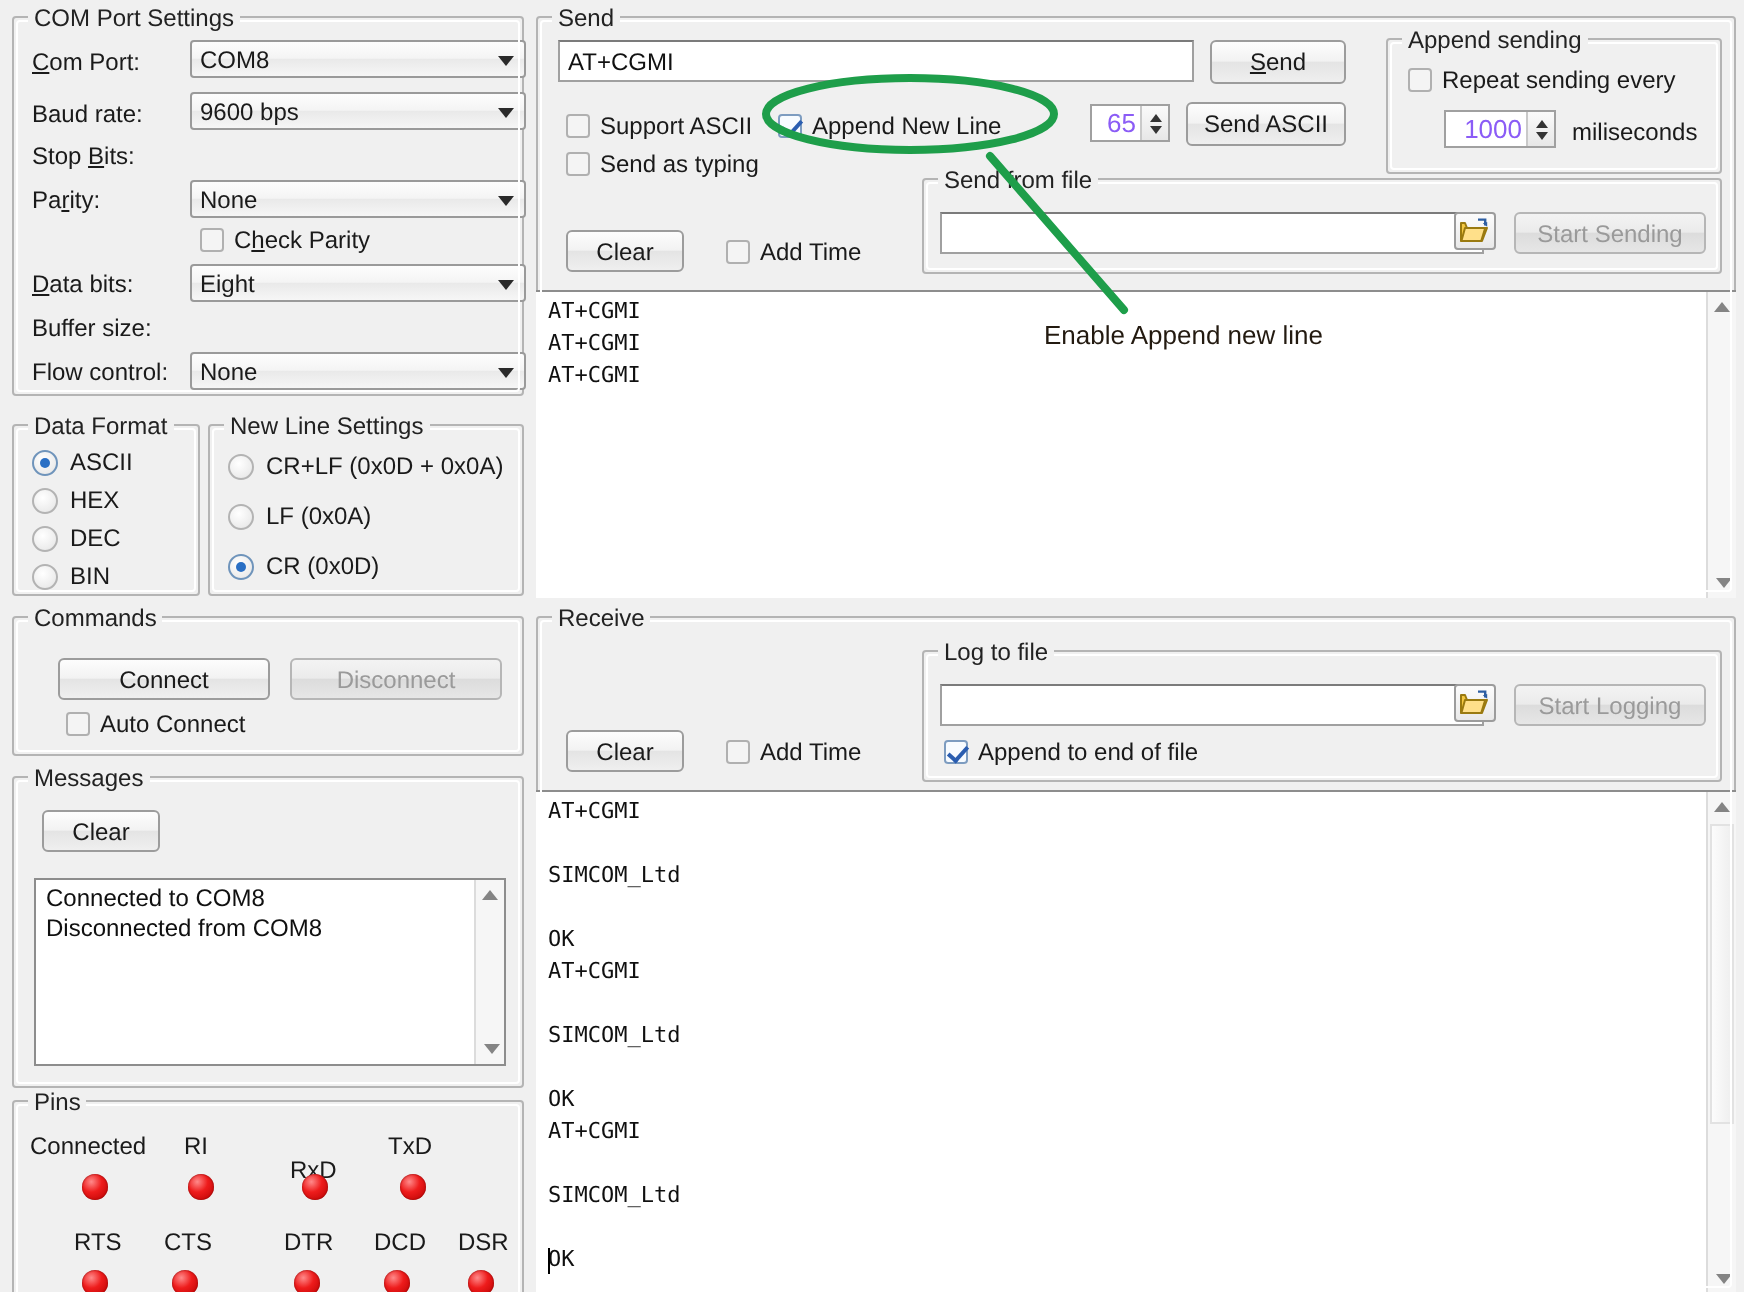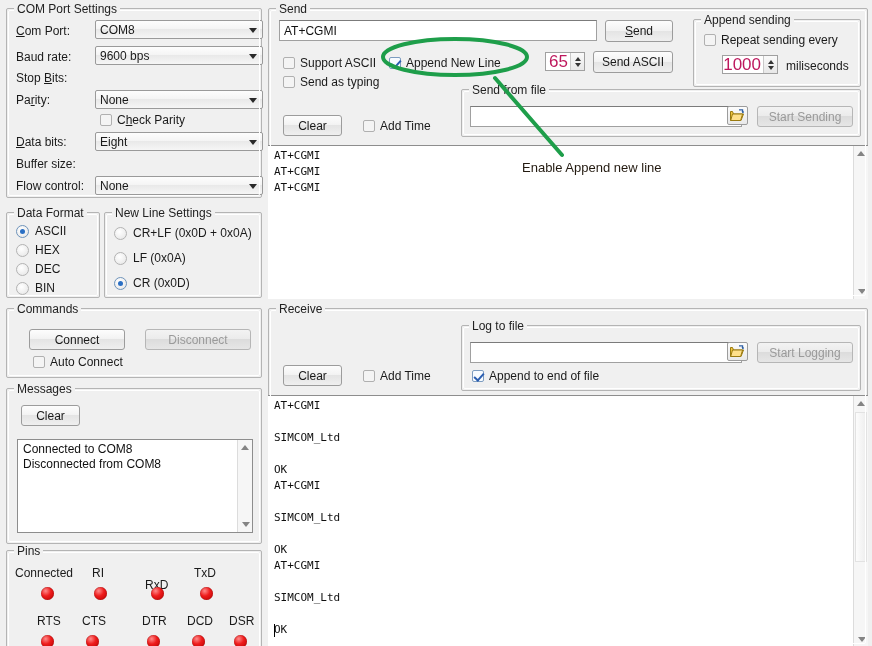--- a/index.html
+++ b/index.html
@@ -66,21 +66,21 @@
         border: 1px solid #b3b3b3;
         background: radial-gradient(circle at 40% 35%, #ffffff 0%, #ececec 70%, #dcdcdc 100%);
         margin-right: 6px; flex: none; position: relative; }
   .rd.on .ring { border-color: #6f94bb; }
   .rd.on .ring::after { content: ""; position: absolute; left: 3px; top: 3px;
         width: 5px; height: 5px; border-radius: 50%; background: #2a6fc4; }
 
   
   .spin { position: absolute; height: 19px; border: 1px solid #a0a0a0; background: #fff;
         display: flex; align-items: center; }
-  .spin .sv { flex: 1; text-align: right; padding-right: 2px; font-size: 17px; color: #be185d; }
+  .spin .sv { flex: 1; text-align: right; padding-right: 2px; font-size: 13px; color: #8b5cf6; }
   .spin .sbt { width: 14px; height: 100%; border-left: 1px solid #c9c9c9;
         background: linear-gradient(to bottom,#fafafa,#e7e7e7);
         display: flex; flex-direction: column; align-items: center;
         justify-content: center; gap: 2px; }
   .spin .sbt i { width: 0; height: 0; border-left: 3px solid transparent;
         border-right: 3px solid transparent; display: block; }
   .spin .sbt i.up { border-bottom: 4px solid #333; }
   .spin .sbt i.dn { border-top: 4px solid #333; }
 
   
@@ -199,21 +199,21 @@
       <span>LF (0x0A)</span>
     </div>
     <div class="rd on" style="left:9px; top:63px;">
       <span class="ring"></span>
       <span>CR (0x0D)</span>
     </div>
   </div>
 
   <div class="gb" style="left:6px; top:308px; width:256px; height:70px;">
     <span class="gbt">Commands</span>
-    <div class="btn" style="left:22px; top:20px; width:96px; height:21px;">
+    <div class="btn" style="left:22px; top:20px; width:106px; height:21px;">
       <span>Connect</span>
     </div>
     <div class="btn dis" style="left:138px; top:20px; width:106px; height:21px;">
       <span>Disconnect</span>
     </div>
     <div class="cb" style="left:26px; top:46px;">
       <span class="bx"></span>
       <span>Auto Connect</span>
     </div>
   </div>

